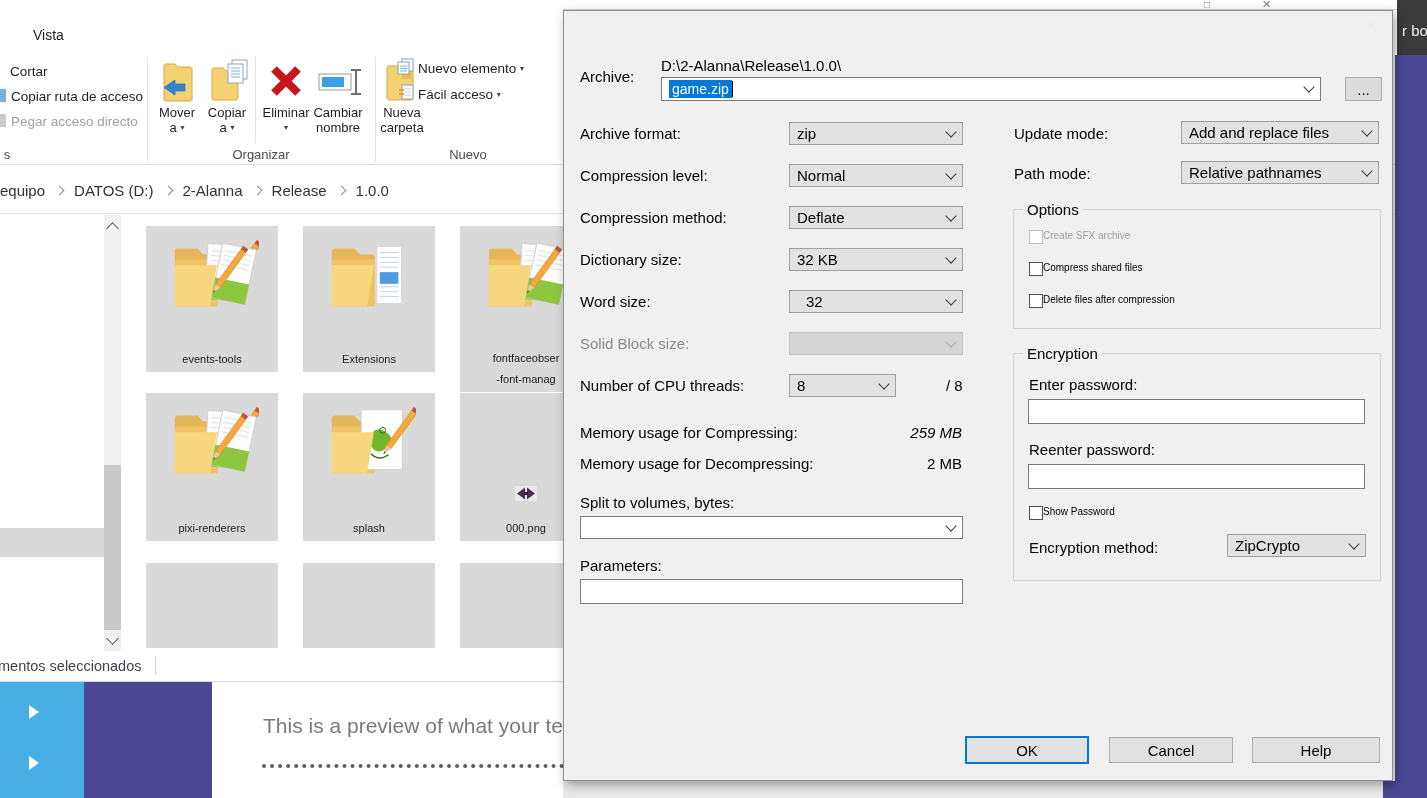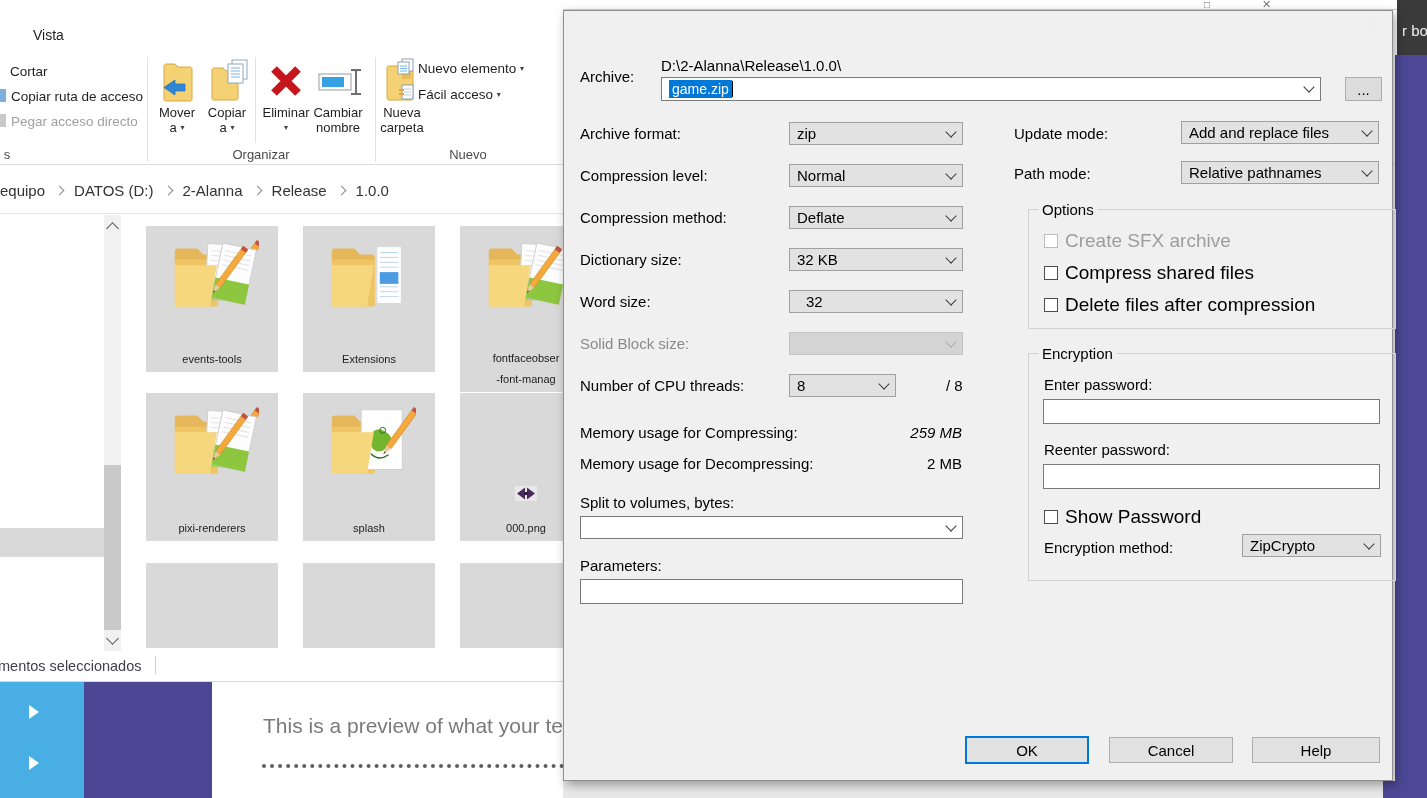--- a/index.html
+++ b/index.html
@@ -39,23 +39,23 @@
   .combo .chev{margin-left:auto;}
   .chev{width:7px;height:7px;border-right:1.5px solid #3c3c3c;border-bottom:1.5px solid #3c3c3c;
         transform:rotate(45deg);flex:none;margin-top:-4px;}
   .combo.white{background:#fff;border-color:#7a7a7a;}
   .combo.disabled{background:#d4d4d4;border-color:#c3c3c3;}
   .combo.disabled .chev{border-color:#ababab;}
   .namecombo{border:1px solid #2b79c2;}
   .selchip{background:#0078d7;color:#fff;font-size:14px;padding:1px 3px;}
   .caret{width:1px;height:16px;background:#000;}
   .tbox{position:absolute;background:#fff;border:1px solid #7a7a7a;box-sizing:border-box;}
-  .gbox{position:absolute;border:1px solid #d2d2d2;box-sizing:border-box;margin-left:15px;}
+  .gbox{position:absolute;border:1px solid #d2d2d2;box-sizing:border-box;}
   .gtitle{position:absolute;top:-9px;left:9px;background:#f0f0f0;padding:0 4px;font-size:15px;color:#000;}
-  .cbrow{position:absolute;display:flex;align-items:center;gap:7px;font-size:19px;color:#000;}
+  .cbrow{position:absolute;display:flex;align-items:flex-start;font-size:10px;color:#000;}
   .cb{width:14px;height:14px;background:#fff;border:1px solid #4d4d4d;flex:none;box-sizing:border-box;}
   .cbrow.disabled{color:#9d9d9d;}
   .cbrow.disabled .cb{border-color:#bdbdbd;}
   .btn{position:absolute;background:#e1e1e1;border:1px solid #adadad;display:flex;align-items:center;
        justify-content:center;font-size:15px;box-sizing:border-box;color:#000;}
   .btn.primary{border:2px solid #0078d7;}
   
   .tri{position:absolute;width:0;height:0;border-left:10px solid #fff;
        border-top:7px solid transparent;border-bottom:7px solid transparent;}
 </style>

